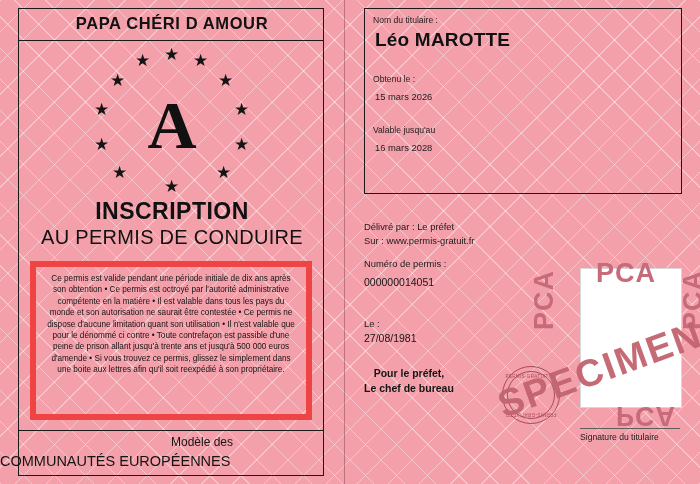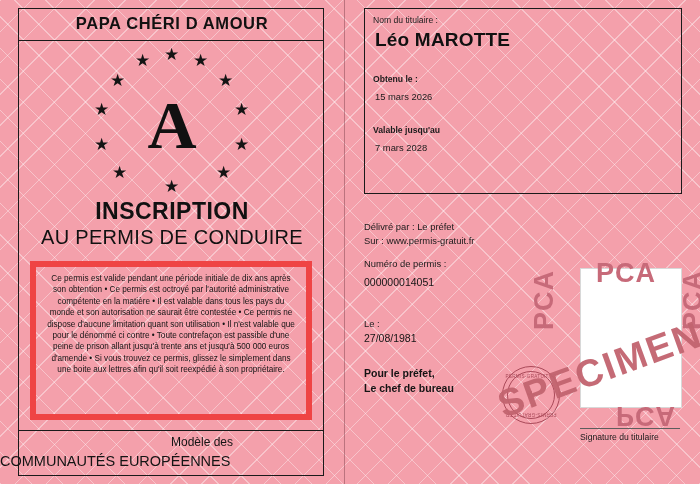--- a/index.html
+++ b/index.html
@@ -168,21 +168,21 @@
     color: #1b1b1b;
     margin: 0;
   }
   .holder-name {
     font-size: 19px;
     font-weight: bold;
     color: #111;
     margin: 4px 0 0 2px;
     letter-spacing: 0.2px;
   }
-  .sp-22 { margin-top: 23px; font-weight: bold; }
+  .sp-22 { margin-top: 23px; }
   .val {
     font-size: 9.4px;
     color: #1b1b1b;
     margin: 7px 0 0 2px;
   }
 
   .issuer {
     position: absolute;
     left: 20px; top: 220px;
     font-size: 9.4px;
@@ -213,20 +213,21 @@
     font-size: 10.5px;
     color: #141414;
   }
   .prefet {
     position: absolute;
     left: 20px; top: 366px;
     font-size: 10.5px;
     font-weight: bold;
     color: #141414;
     line-height: 15px;
+    text-align: center;
   }
 
   
   .stamp {
     position: absolute;
     left: 158px; top: 366px;
     width: 56px; height: 56px;
     border-radius: 50%;
     border: 1.6px solid #9c3a4a;
     color: #9c3a4a;
@@ -345,21 +346,21 @@
   </div>
 
   <div class="right">
 
     <div class="holder-box">
       <p class="lbl">Nom du titulaire :</p>
       <div class="holder-name">Léo MAROTTE</div>
       <p class="lbl sp-22">Obtenu le :</p>
       <div class="val">15 mars 2026</div>
       <p class="lbl sp-22">Valable jusqu'au</p>
-      <div class="val">7 mars 2028</div>
+      <div class="val">16 mars 2028</div>
     </div>
 
     <div class="issuer">
       <div>Délivré par : Le préfet</div>
       <div>Sur : www.permis-gratuit.fr</div>
     </div>
 
     <div class="permit-no-lbl">Numéro de permis :</div>
     <div class="permit-no">000000014051</div>
 

